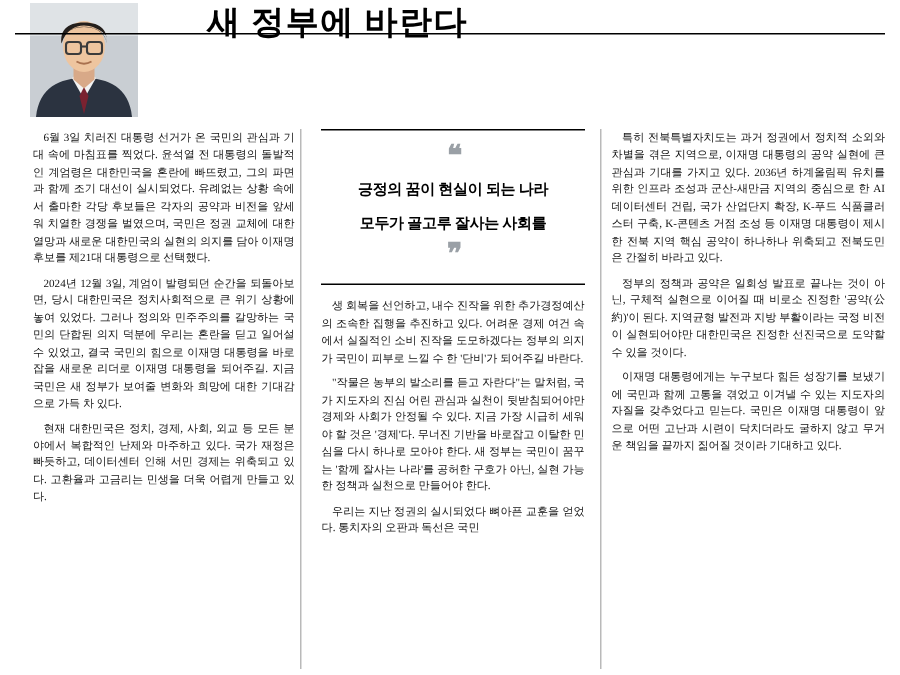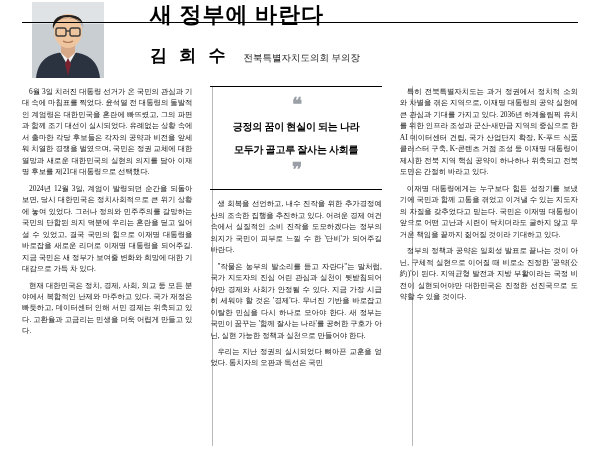--- a/index.html
+++ b/index.html
@@ -12,21 +12,21 @@
     background: #ffffff;
     font-family: "Liberation Serif", serif;
     color: #111111;
     overflow: hidden;
   }
   .page {
     position: relative;
     width: 600px;
     height: 450px;
     box-sizing: border-box;
-    padding: 0 22px;
+    padding: 0 10px;
   }
 
   
   .masthead {
     position: relative;
     height: 86px;
   }
   .headline {
     position: absolute;
     left: 128px;
@@ -88,21 +88,21 @@
     width: 186px;
     box-sizing: border-box;
     font-size: 7.4px;
     line-height: 1.55;
     text-align: justify;
     color: #111;
     position: relative;
   }
   .col.mid { padding: 0 9px; width: 196px; }
   .col.right { padding-left: 9px; width: 194px; }
-  .col.left { padding-right: 9px; }
+  .col.left { padding-right: 9px; margin-left: 12px; }
 
   .col p {
     margin: 0 0 5px 0;
     text-indent: 7px;
   }
 
   .divider {
     position: absolute;
     top: 0;
     bottom: 0;
@@ -170,24 +170,20 @@
         </g>
 
         <path d="M31 39 q5 3 10 0" stroke="#a9714f" stroke-width="1.2" fill="none"></path>
       </svg>
     </div>
 
     <div class="headline">새 정부에 바란다</div>
 
     <div class="rule-top"></div>
 
-    <div class="author-block">
-      <span class="author-name">김 희 수</span>
-      <span class="author-title">전북특별자치도의회 부의장</span>
-    </div>
   </div>
 
   <div class="columns">
 
     <div class="divider d1"></div>
     <div class="divider d2"></div>
 
     <div class="col left">
       <p>6월 3일 치러진 대통령 선거가 온 국민의 관심과 기대 속에 마침표를 찍었다. 윤석열 전 대통령의 돌발적인 계엄령은 대한민국을 혼란에 빠뜨렸고, 그의 파면과 함께 조기 대선이 실시되었다. 유례없는 상황 속에서 출마한 각당 후보들은 각자의 공약과 비전을 앞세워 치열한 경쟁을 벌였으며, 국민은 정권 교체에 대한 열망과 새로운 대한민국의 실현의 의지를 담아 이재명 후보를 제21대 대통령으로 선택했다.</p>
       <p>2024년 12월 3일, 계엄이 발령되던 순간을 되돌아보면, 당시 대한민국은 정치사회적으로 큰 위기 상황에 놓여 있었다. 그러나 정의와 민주주의를 갈망하는 국민의 단합된 의지 덕분에 우리는 혼란을 딛고 일어설 수 있었고, 결국 국민의 힘으로 이재명 대통령을 바로잡을 새로운 리더로 이재명 대통령을 되어주길. 지금 국민은 새 정부가 보여줄 변화와 희망에 대한 기대감으로 가득 차 있다.</p>
@@ -201,18 +197,18 @@
         <div class="pq-text">모두가 골고루 잘사는 사회를</div>
         <div class="pq-mark close">❞</div>
       </div>
       <p>생 회복을 선언하고, 내수 진작을 위한 추가경정예산의 조속한 집행을 추진하고 있다. 어려운 경제 여건 속에서 실질적인 소비 진작을 도모하겠다는 정부의 의지가 국민이 피부로 느낄 수 한 '단비'가 되어주길 바란다.</p>
       <p>"작물은 농부의 발소리를 듣고 자란다"는 말처럼, 국가 지도자의 진심 어린 관심과 실천이 뒷받침되어야만 경제와 사회가 안정될 수 있다. 지금 가장 시급히 세워야 할 것은 '경제'다. 무너진 기반을 바로잡고 이탈한 민심을 다시 하나로 모아야 한다. 새 정부는 국민이 꿈꾸는 '함께 잘사는 나라'를 공허한 구호가 아닌, 실현 가능한 정책과 실천으로 만들어야 한다.</p>
       <p>우리는 지난 정권의 실시되었다 뼈아픈 교훈을 얻었다. 통치자의 오판과 독선은 국민</p>
     </div>
 
     <div class="col right">
       <p>특히 전북특별자치도는 과거 정권에서 정치적 소외와 차별을 겪은 지역으로, 이재명 대통령의 공약 실현에 큰 관심과 기대를 가지고 있다. 2036년 하계올림픽 유치를 위한 인프라 조성과 군산-새만금 지역의 중심으로 한 AI 데이터센터 건립, 국가 산업단지 확장, K-푸드 식품클러스터 구축, K-콘텐츠 거점 조성 등 이재명 대통령이 제시한 전북 지역 핵심 공약이 하나하나 위축되고 전북도민은 간절히 바라고 있다.</p>
+      <p>정부의 정책과 공약은 일회성 발표로 끝나는 것이 아닌, 구체적 실현으로 이어질 때 비로소 진정한 '공약(公約)'이 된다. 지역균형 발전과 지방 부활이라는 국정 비전이 실현되어야만 대한민국은 진정한 선진국으로 도약할 수 있을 것이다.</p>
       <p>이재명 대통령에게는 누구보다 힘든 성장기를 보냈기에 국민과 함께 고통을 겪었고 이겨낼 수 있는 지도자의 자질을 갖추었다고 믿는다. 국민은 이재명 대통령이 앞으로 어떤 고난과 시련이 닥치더라도 굴하지 않고 무거운 책임을 끝까지 짊어질 것이라 기대하고 있다.</p>
-      <p>정부의 정책과 공약은 일회성 발표로 끝나는 것이 아닌, 구체적 실현으로 이어질 때 비로소 진정한 '공약(公約)'이 된다. 지역균형 발전과 지방 부활이라는 국정 비전이 실현되어야만 대한민국은 진정한 선진국으로 도약할 수 있을 것이다.</p>
     </div>
 
   </div>
 </div>
 
 </body></html>

